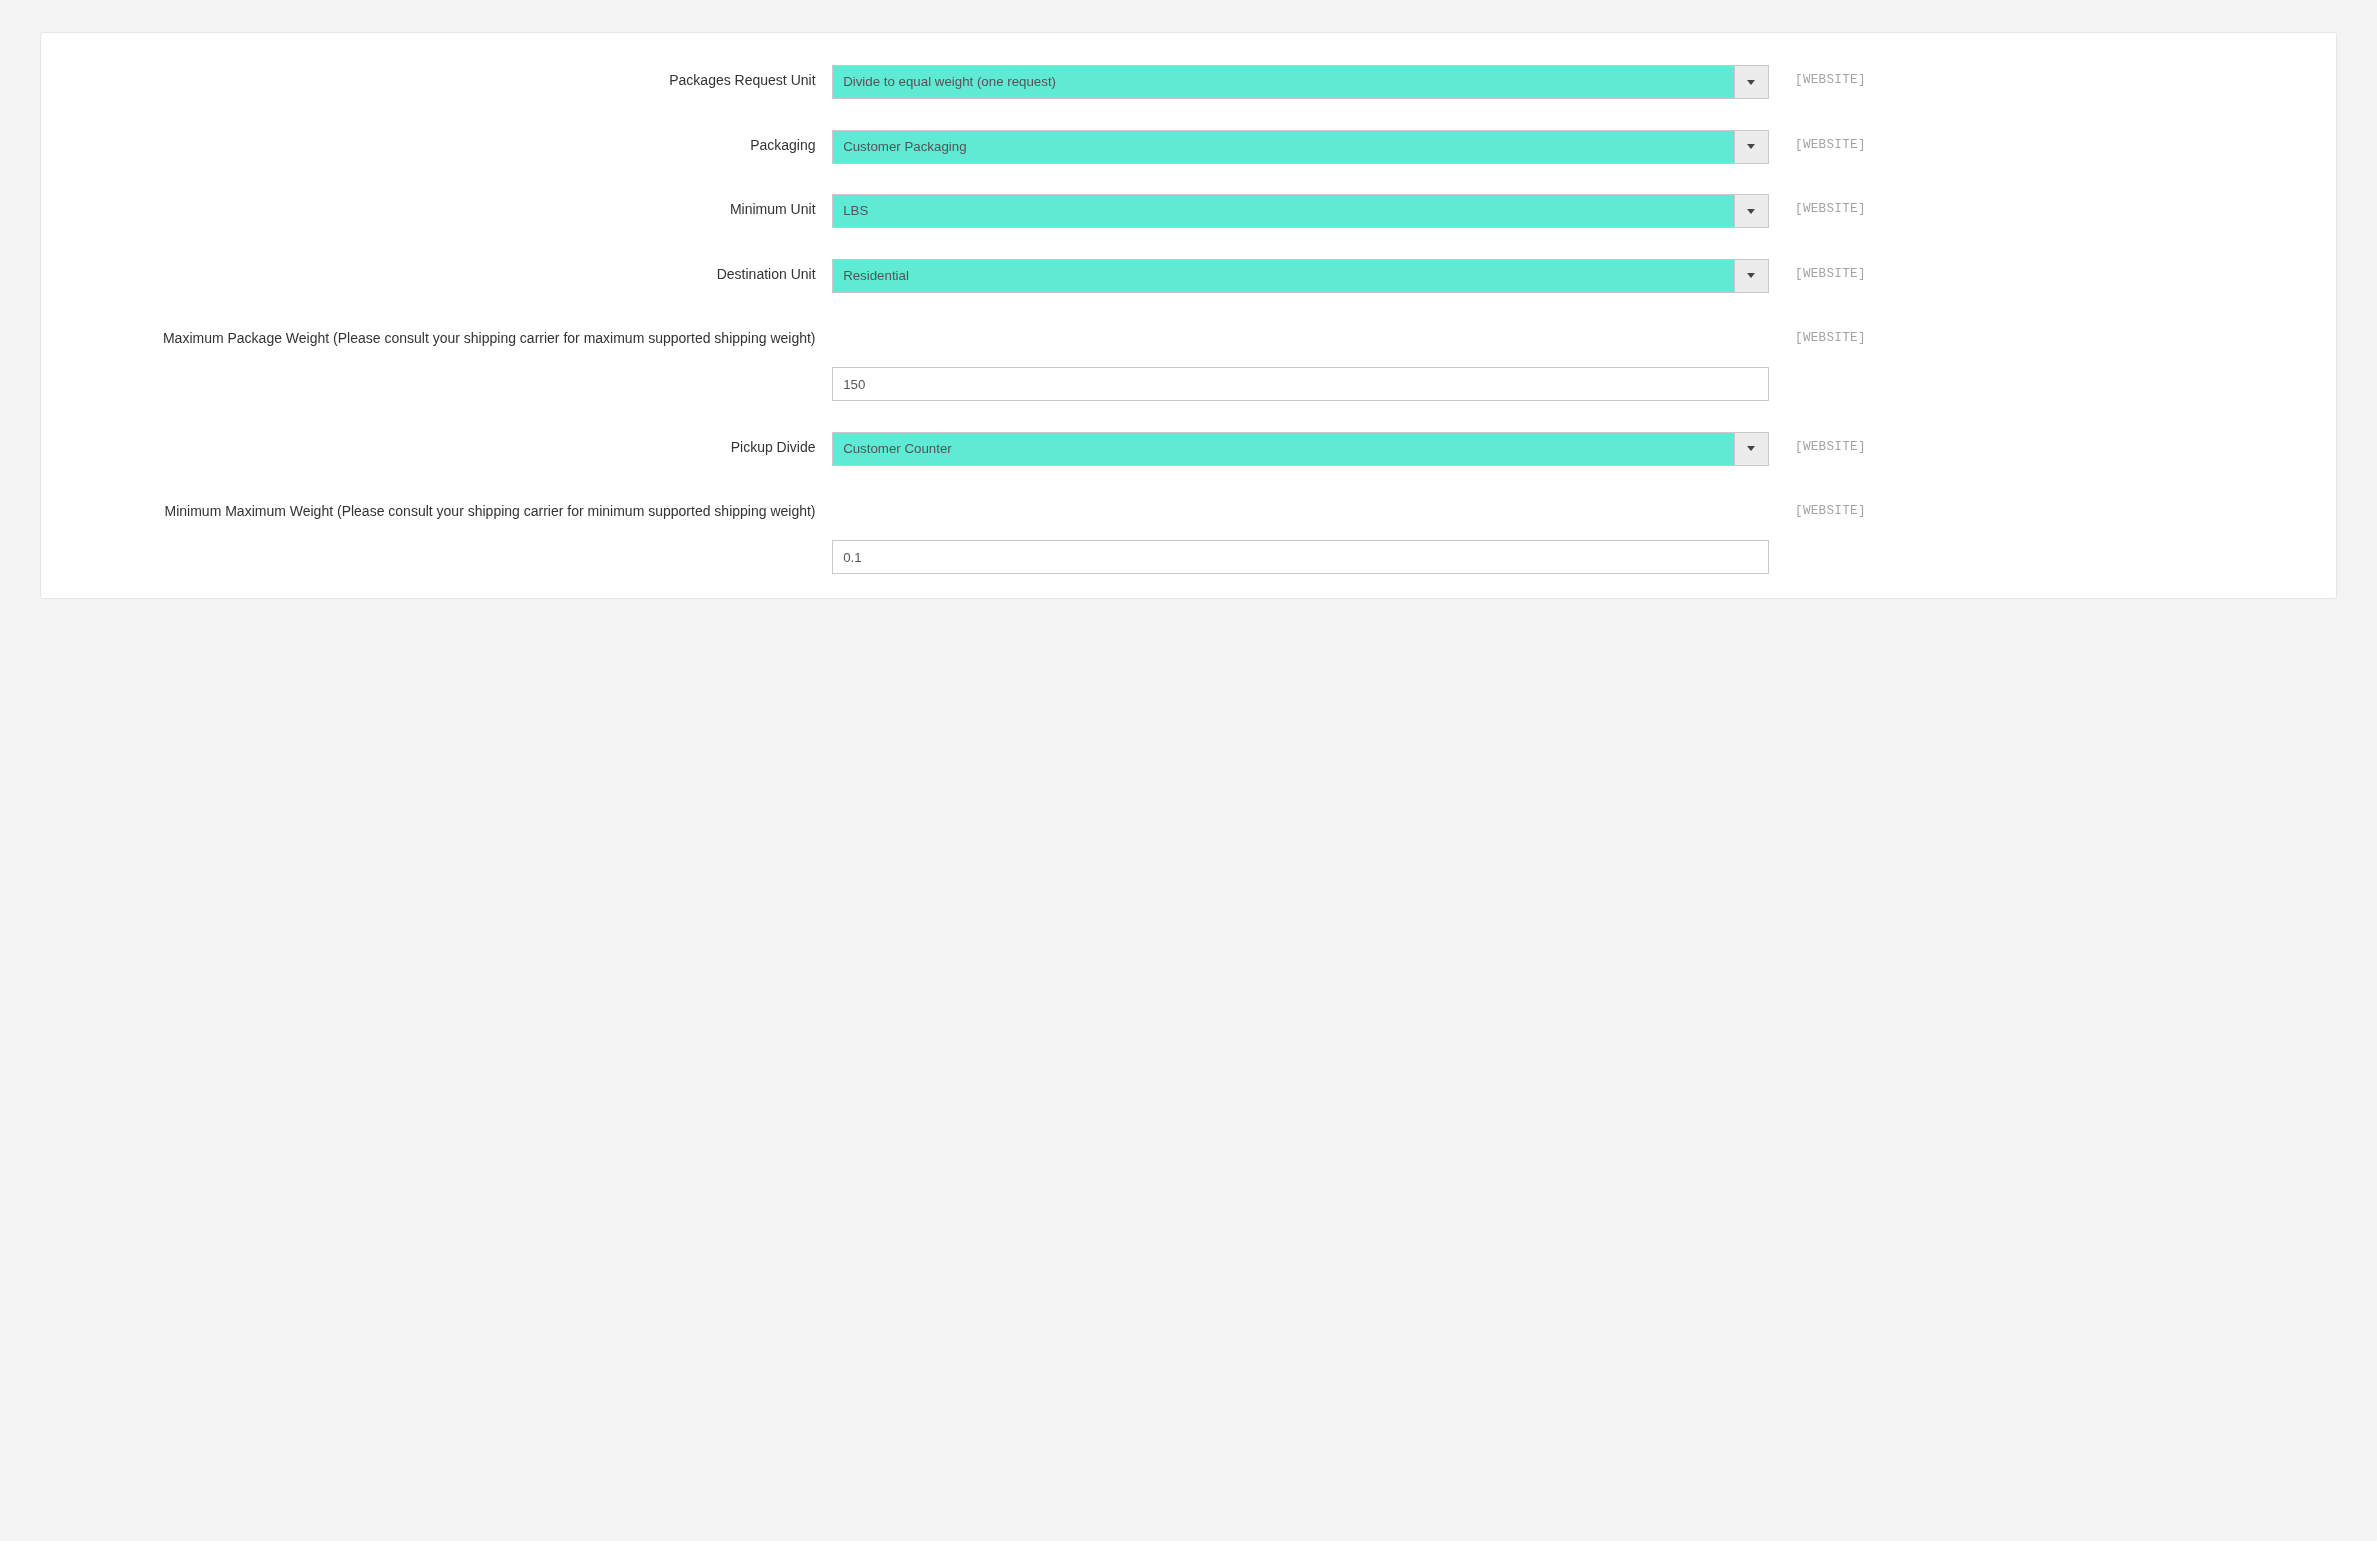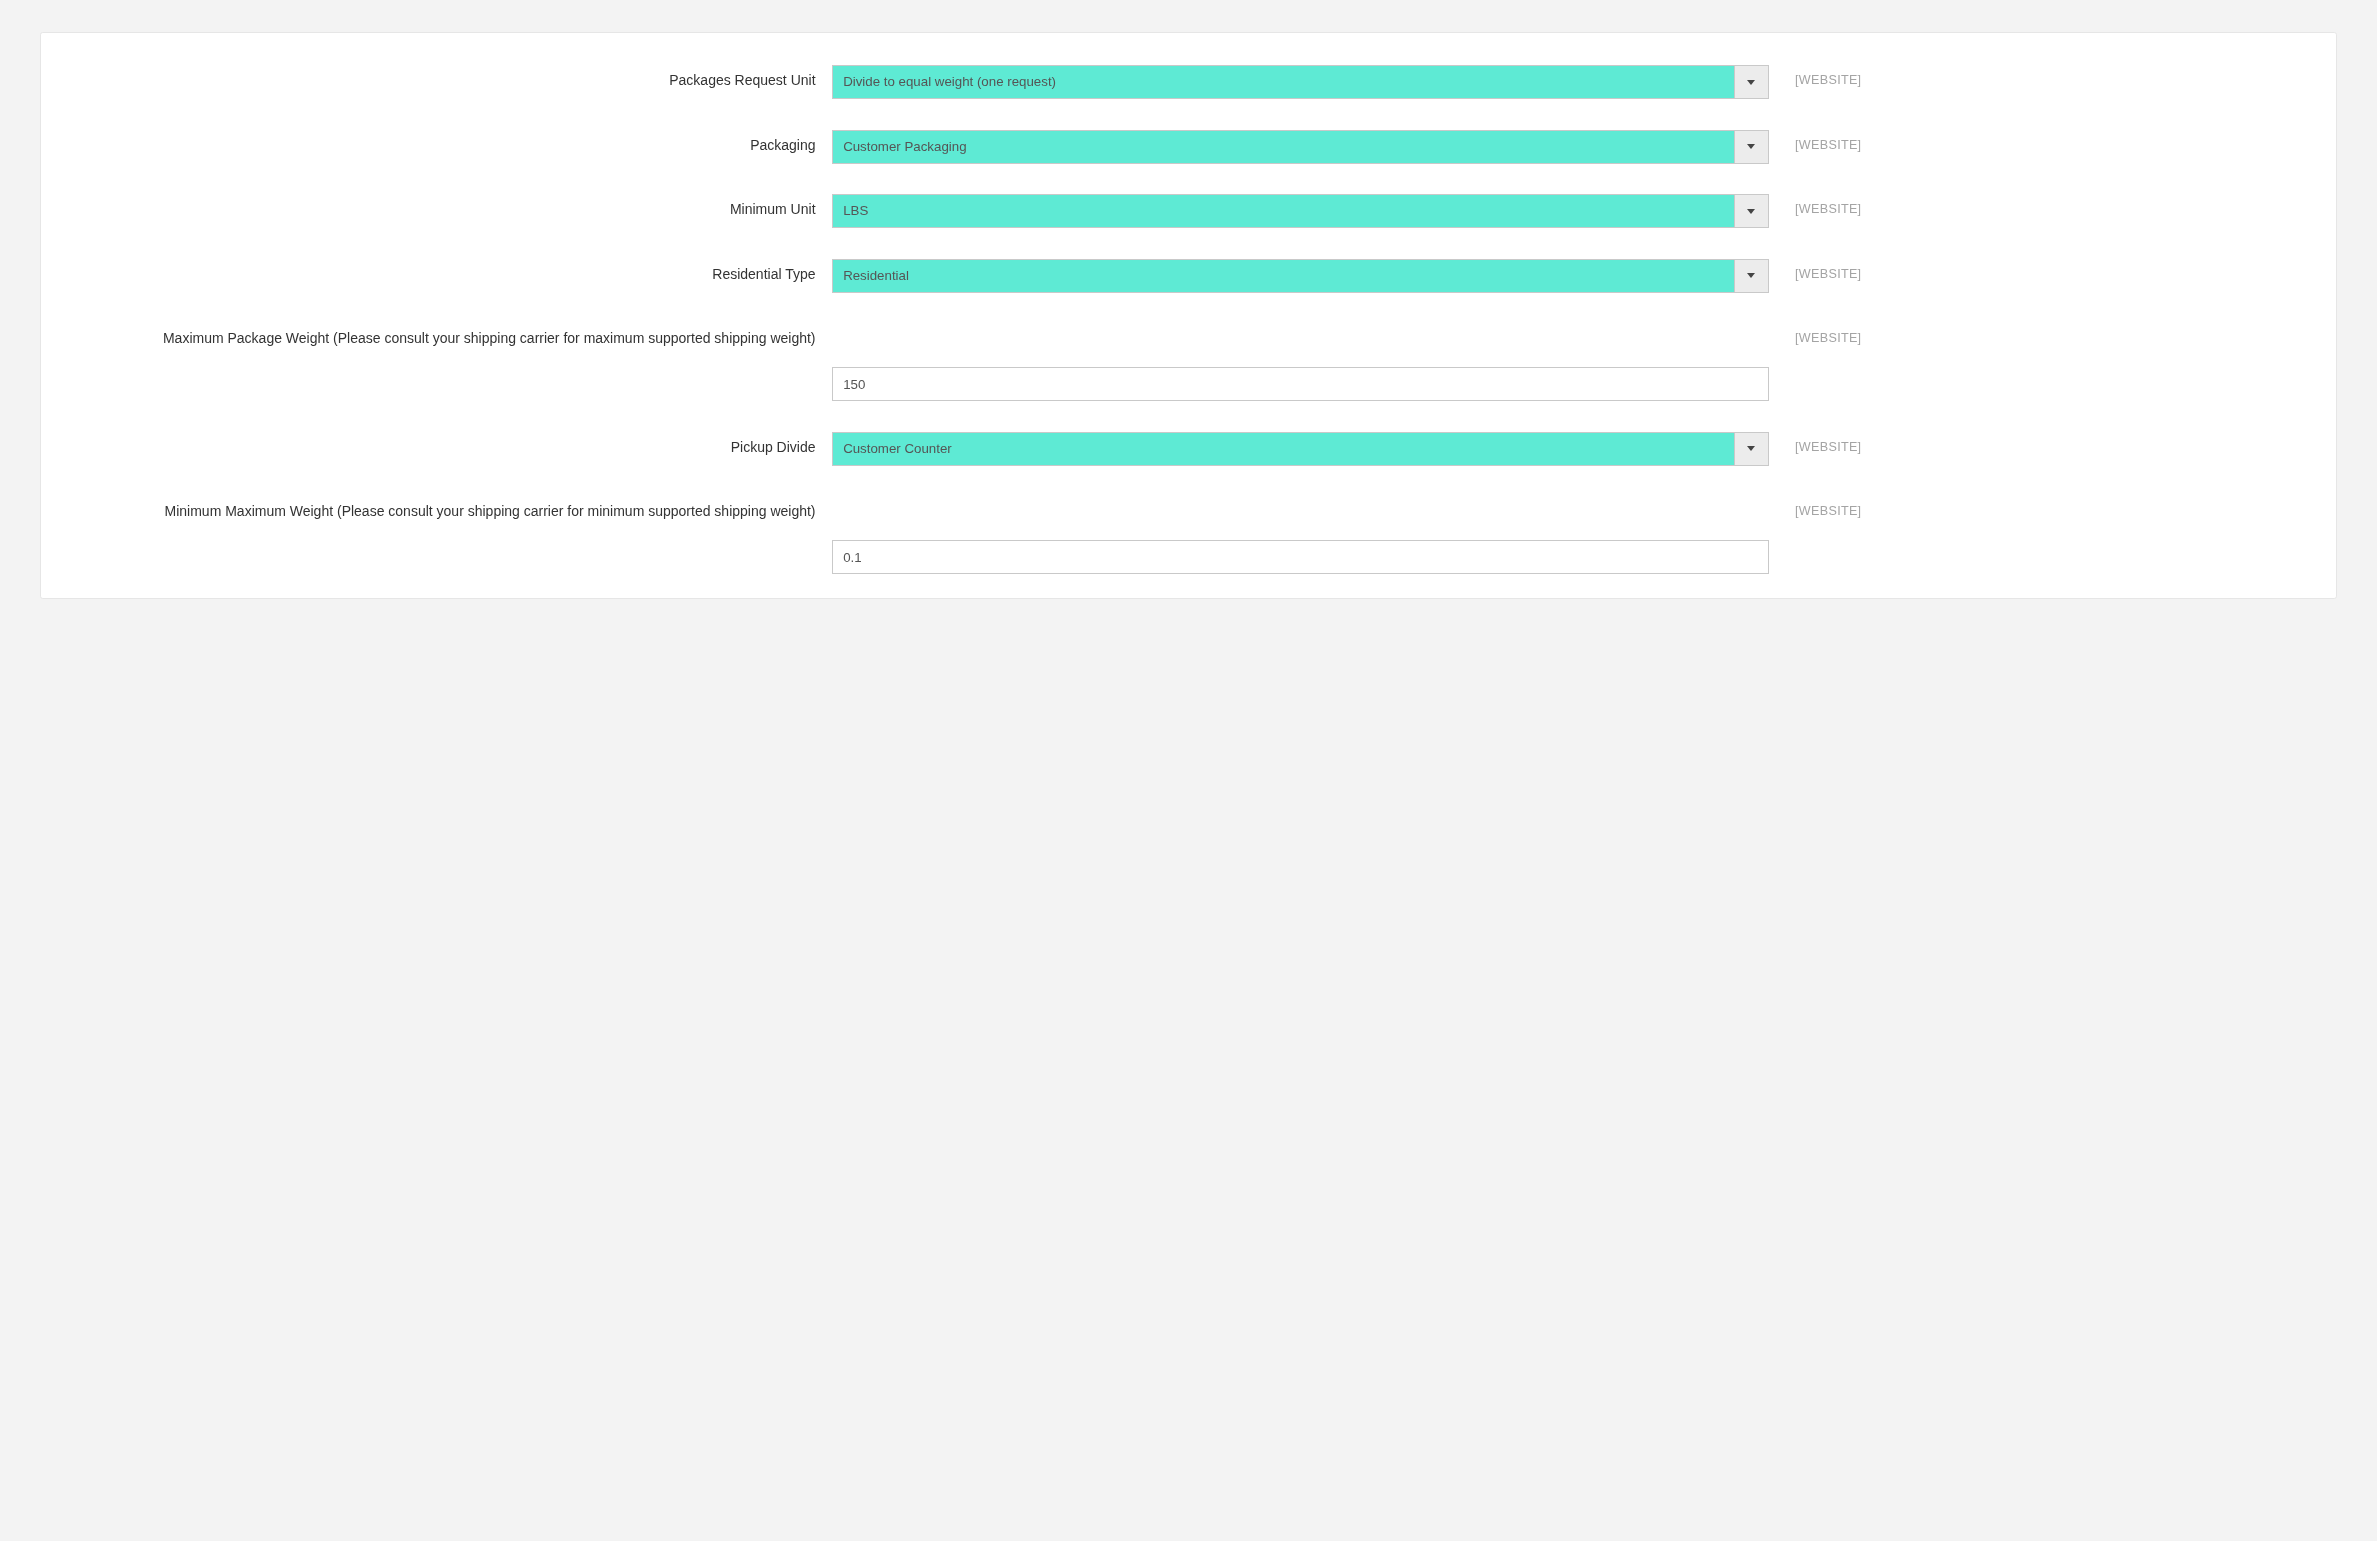--- a/index.html
+++ b/index.html
@@ -36,20 +36,21 @@
     display:flex;
     align-items:flex-start;
   }
   .scope-cell{
     flex:1;
     padding-left:26.5px;
     color:#a4a4a4;
     font-size:12.6px;
     letter-spacing:0.3px;
     padding-top:8px;
+    font-family:Liberation Mono, monospace;
   }
   .select{
     display:flex;
     width:100%;
     height:34px;
     border:0.7px solid #c9c9c9;
     background:#5eead4;
   }
   .select-value{
     flex:1;
@@ -125,21 +126,21 @@
         <div class="select-value">LBS</div>
         <div class="select-btn">
           <div class="caret"></div>
         </div>
       </div>
     </div>
     <div class="scope-cell">[WEBSITE]</div>
   </div>
 
   <div class="row">
-    <div class="label-cell">Residential Type</div>
+    <div class="label-cell">Destination Unit</div>
     <div class="field-cell">
       <div class="select">
         <div class="select-value">Residential</div>
         <div class="select-btn">
           <div class="caret"></div>
         </div>
       </div>
     </div>
     <div class="scope-cell">[WEBSITE]</div>
   </div>

